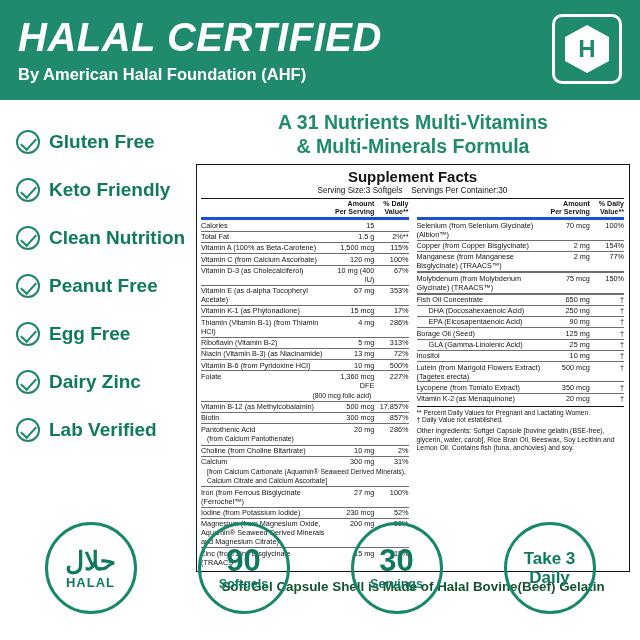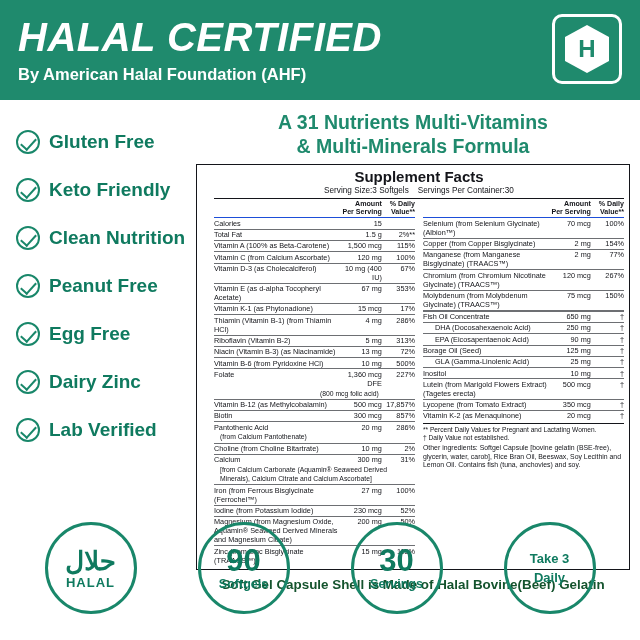--- a/index.html
+++ b/index.html
@@ -103,21 +103,21 @@
     font-size:19.5px;
     font-weight:bold;
     line-height:24px;
     margin-bottom:6px;
   }
 
   
   .sf {
     border:1.5px solid #14151a;
     background:#fff;
-    padding:3px 5px 4px 17px;
+    padding:3px 5px 4px 4px;
     font-size:7.4px;
     line-height:9.2px;
   }
   .sf-title {
     text-align:center;
     font-size:15px;
     font-weight:bold;
     line-height:17px;
   }
   .sf-serving {
@@ -134,21 +134,21 @@
     border-collapse:collapse;
     font-size:7.3px;
     line-height:9px;
   }
   table.sf-table td { vertical-align:top; padding:0.4px 0; }
   .c-name { width:62%; }
   .c-amt { width:23%; text-align:right; padding-right:3px !important; }
   .c-dv  { width:15%; text-align:right; }
   .hdr td {
     font-weight:bold;
-    border-bottom:1px solid #1d4ed8;
+    border-bottom:3px solid #1d4ed8;
     padding-bottom:1px !important;
     font-size:7.1px;
     line-height:8px;
     text-align:right;
   }
   .hdr td.c-name { text-align:left; }
   .rule-row td { border-bottom:0.8px solid #6d6f73; height:1px; padding:0 !important; }
   .indent1 { padding-left:6px !important; }
   .indent2 { padding-left:12px !important; }
   .sub { font-size:6.8px; line-height:8.2px; }
@@ -188,21 +188,21 @@
     border-radius:50%;
     display:flex;
     flex-direction:column;
     align-items:center;
     justify-content:center;
     color:#0f7a5f;
     text-align:center;
   }
   .circle .big { font-size:31px; font-weight:bold; line-height:32px; }
   .circle .small { font-size:12.5px; font-weight:bold; line-height:14px; }
-  .circle .take { font-size:13px; font-weight:bold; line-height:19px; }
+  .circle .take { font-size:17px; font-weight:bold; line-height:19px; }
   .arabic { font-size:26px; font-weight:bold; line-height:28px; }
   .halal-word { font-size:13px; font-weight:bold; letter-spacing:1px; line-height:15px; }
 </style>
 </head>
 <body>
 
 <div class="page">
 
   <div class="header">
     <div class="header-title">HALAL CERTIFIED</div>
@@ -488,25 +488,20 @@
               <tr class="rule-row">
                     <td colspan="3"></td>
                   </tr>
               <tr>
                     <td class="c-name">Manganese (from Manganese Bisglycinate) (TRAACS™)</td>
                     <td class="c-amt">2 mg</td>
                     <td class="c-dv">77%</td>
                   </tr>
               <tr class="rule-row">
                     <td colspan="3"></td>
-                  </tr>
-              <tr>
-                    <td class="c-name">Chromium (from Chromium Nicotinate Glycinate) (TRAACS™)</td>
-                    <td class="c-amt">120 mcg</td>
-                    <td class="c-dv">267%</td>
                   </tr>
               <tr class="rule-row">
                     <td colspan="3"></td>
                   </tr>
               <tr>
                     <td class="c-name">Molybdenum (from Molybdenum Glycinate) (TRAACS™)</td>
                     <td class="c-amt">75 mcg</td>
                     <td class="c-dv">150%</td>
                   </tr>
               <tr class="rule-row">

